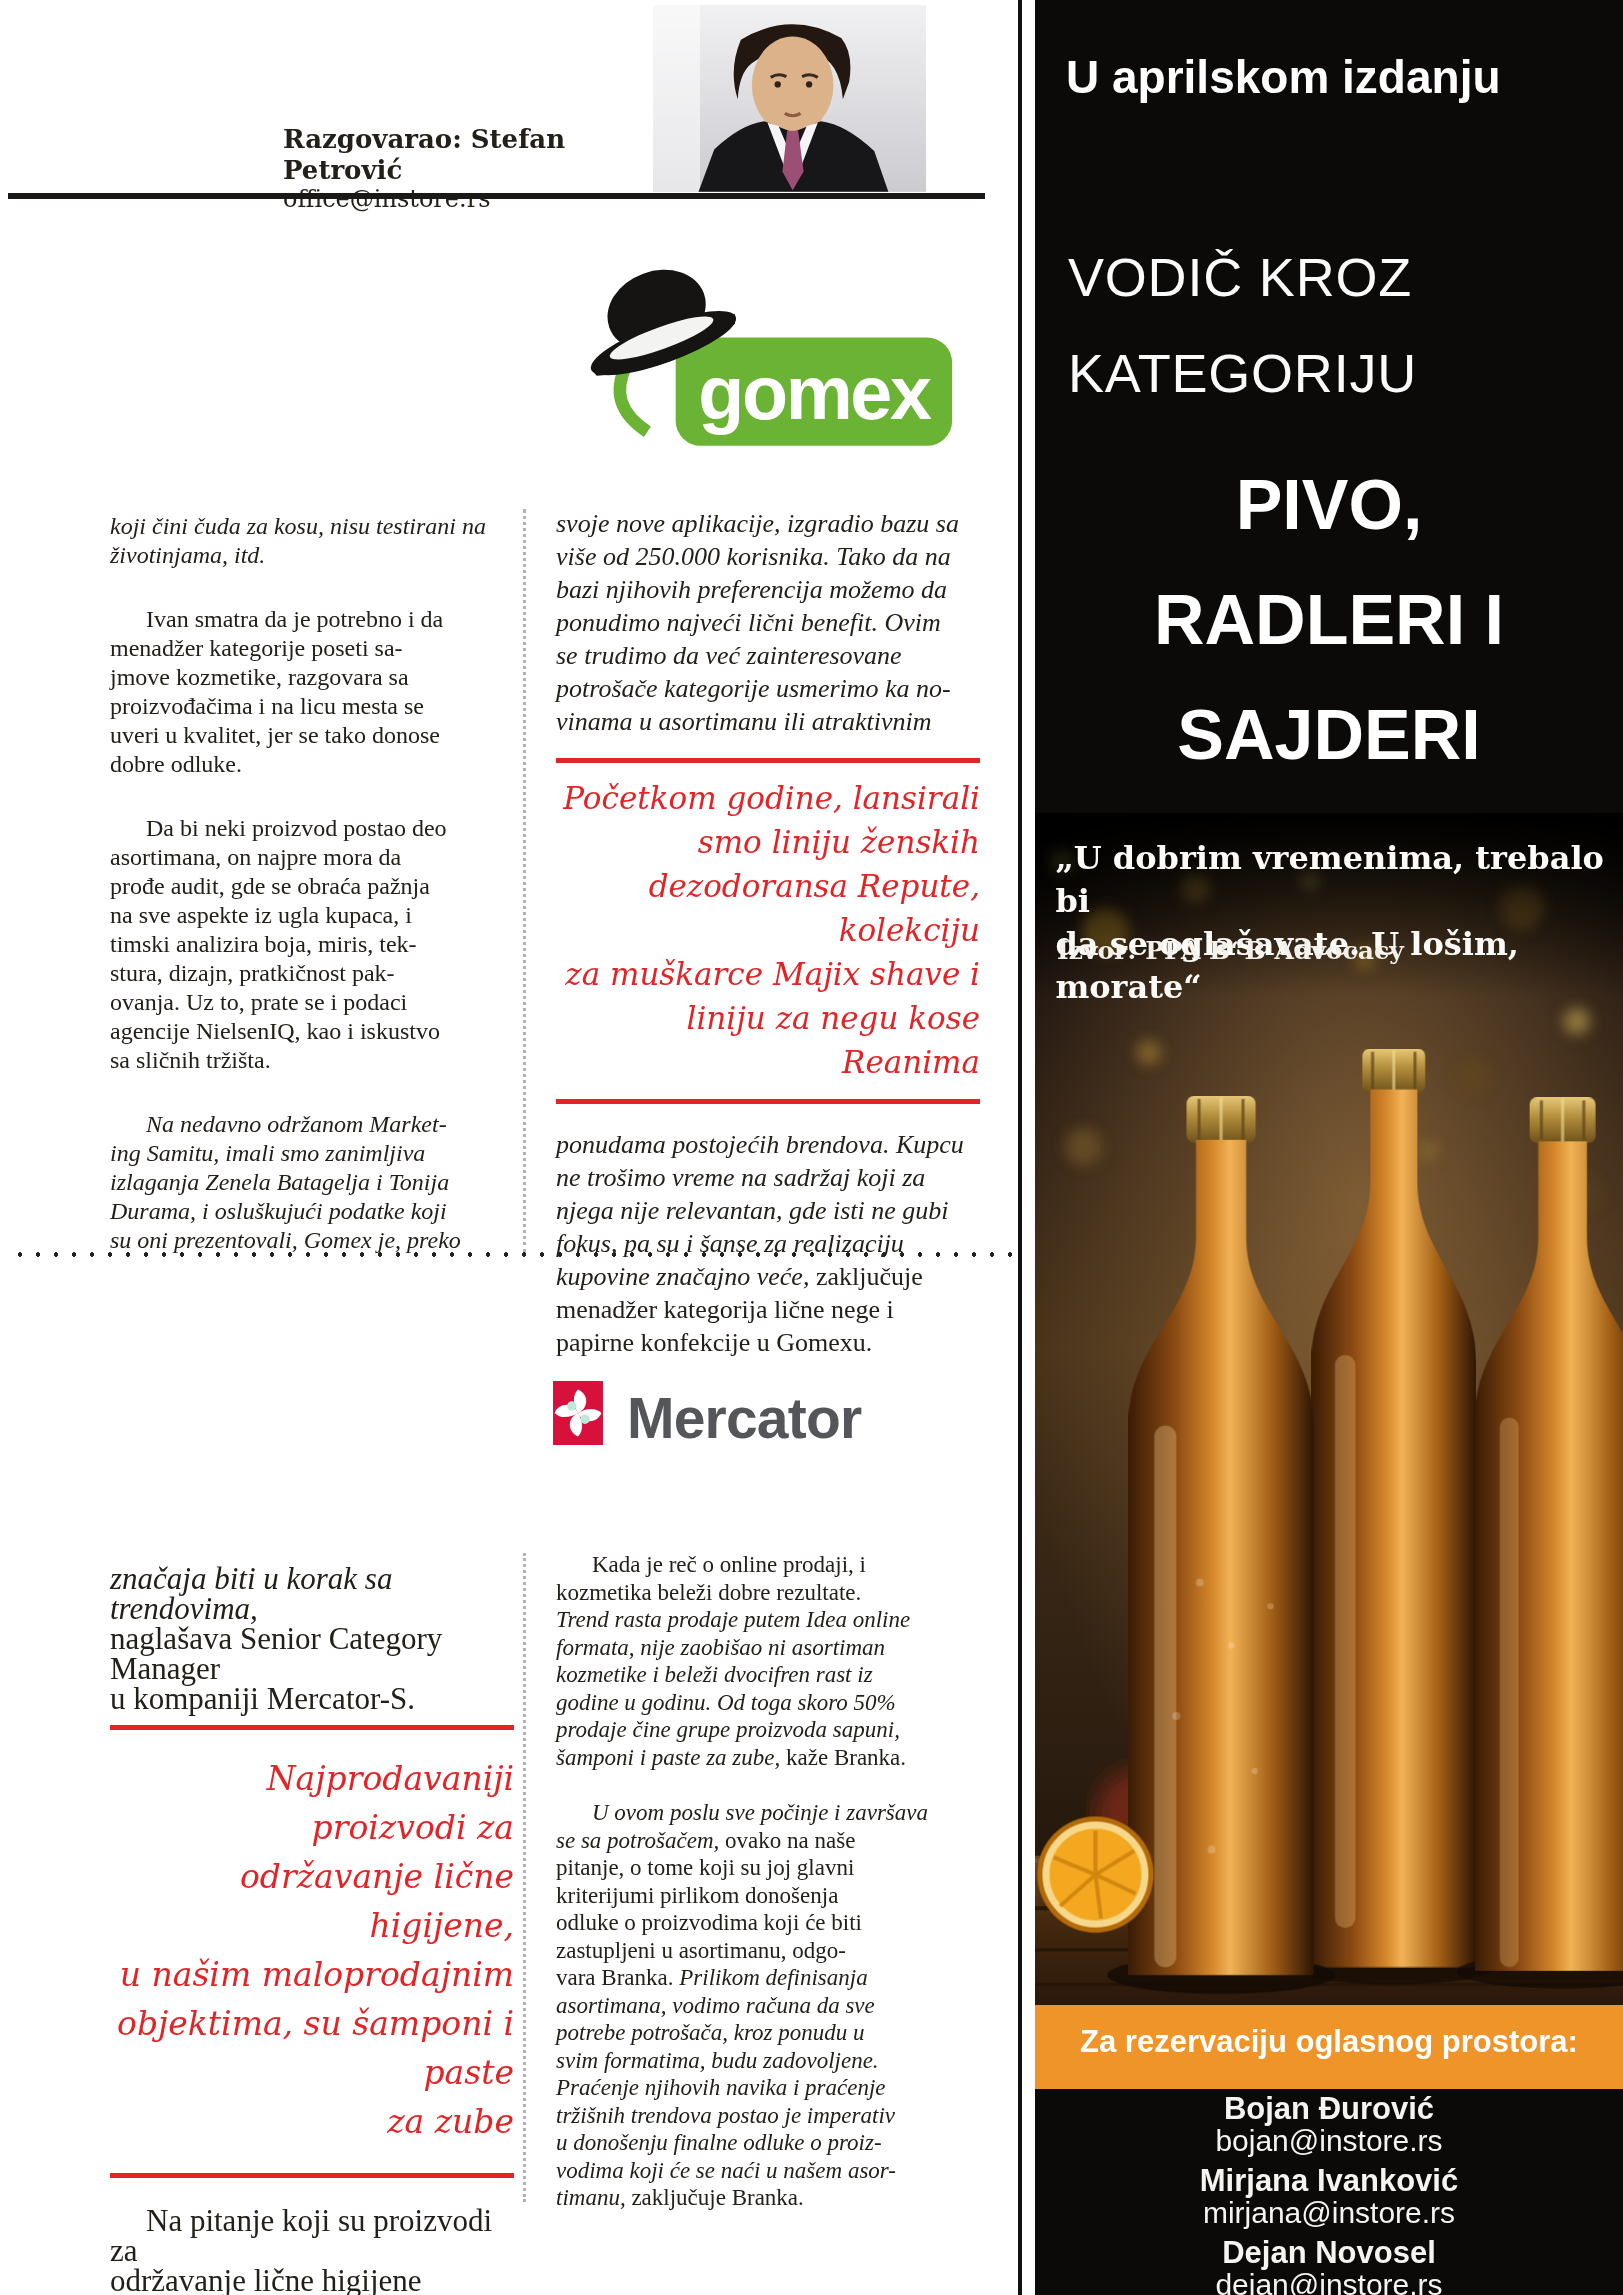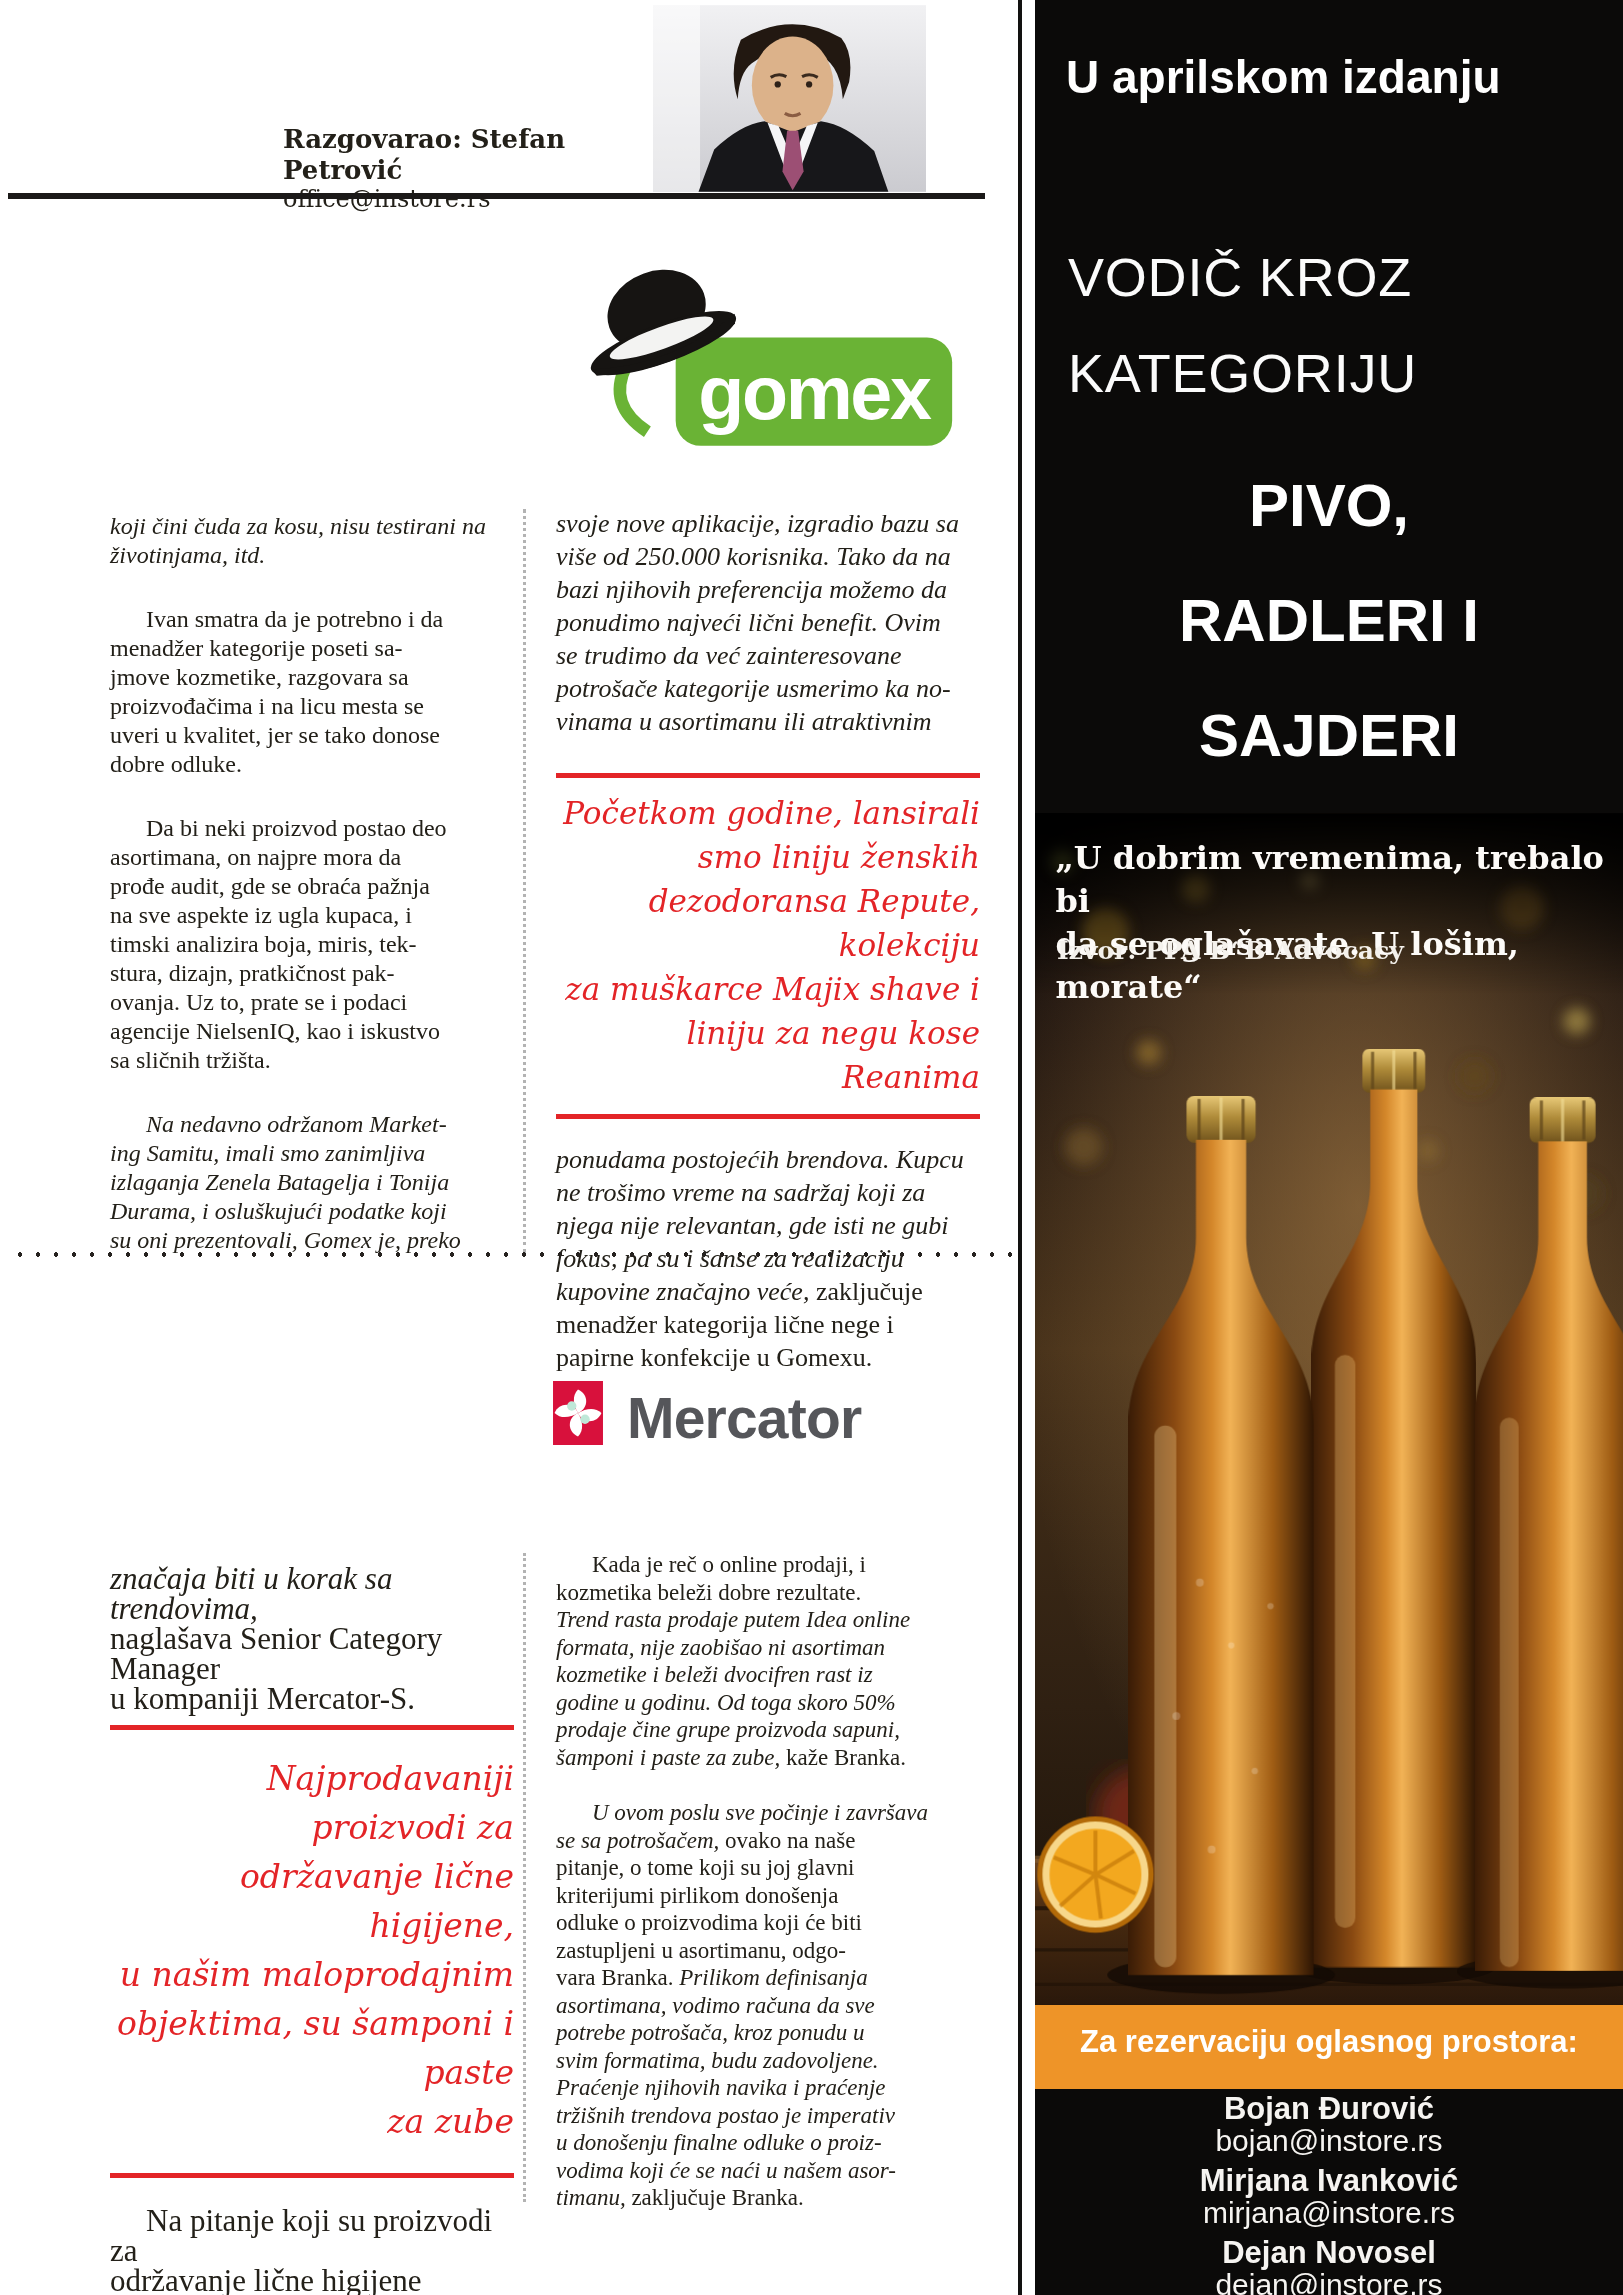--- a/index.html
+++ b/index.html
@@ -41,21 +41,21 @@
             font-weight:bold;font-size:57px;color:#55565a;letter-spacing:-0.8px;}
 
   
   .edge-line{position:absolute;left:1018px;top:0;width:3.9px;height:2295px;background:#121110;}
   .panel{position:absolute;left:1035px;top:0;width:588px;height:2295px;background:#0b0a09;overflow:hidden;}
   .kicker{position:absolute;left:31px;top:50px;font-family:"Liberation Sans", sans-serif;
           font-weight:bold;font-size:46px;color:#ffffff;}
   .ptitle{position:absolute;left:33px;top:229px;font-family:"Liberation Sans", sans-serif;
           font-size:54px;line-height:96px;color:#fbfbfb;white-space:pre-line;letter-spacing:0.8px;}
   .pcat{position:absolute;left:0;top:448px;width:100%;text-align:center;
-        font-family:"Liberation Sans", sans-serif;font-weight:bold;font-size:60px;line-height:115px;
+        font-family:"Liberation Sans", sans-serif;font-weight:bold;font-size:70px;line-height:115px;
         color:#ffffff;white-space:pre-line;}
   .pquote{position:absolute;left:20.4px;top:837px;width:550px;z-index:3;
           font-family:"DejaVu Serif", serif;font-weight:bold;font-size:32px;line-height:43px;
           color:#fdfbf8;white-space:pre-line;}
   .psource{position:absolute;left:22px;top:936px;z-index:3;
            font-family:"DejaVu Serif", serif;font-weight:bold;font-size:25px;color:#f4f1ec;}
   .photo-wrap{position:absolute;left:0;top:813px;width:588px;height:1192px;z-index:1;}
   .banner{position:absolute;left:0;top:2005px;width:588px;height:84px;background:#ee9428;z-index:4;
           text-align:center;line-height:74px;font-family:"Liberation Sans", sans-serif;
           font-weight:bold;font-size:31px;color:#ffffff;}
@@ -134,21 +134,21 @@
 agencije NielsenIQ, kao i iskustvo
 sa sličnih tržišta.</span></p>
     <p class="body indent"><span class="run-i">Na nedavno održanom Market-
 ing Samitu, imali smo zanimljiva
 izlaganja Zenela Batagelja i Tonija
 Durama, i osluškujući podatke koji
 su oni prezentovali, Gomex je, preko</span></p>
   </div>
 
   <div class="col s1c2" style="left:556px;top:507px;width:424px;">
-    <p class="body" style="margin-bottom:35px;"><span class="run-i">svoje nove aplikacije, izgradio bazu sa
+    <p class="body" style="margin-bottom:20px;"><span class="run-i">svoje nove aplikacije, izgradio bazu sa
 više od 250.000 korisnika. Tako da na
 bazi njihovih preferencija možemo da
 ponudimo najveći lični benefit. Ovim
 se trudimo da već zainteresovane
 potrošače kategorije usmerimo ka no-
 vinama u asortimanu ili atraktivnim</span></p>
     <div class="pullquote q1">Početkom godine, lansirali
 smo liniju ženskih
 dezodoransa Repute, kolekciju
 za muškarce Majix shave i

